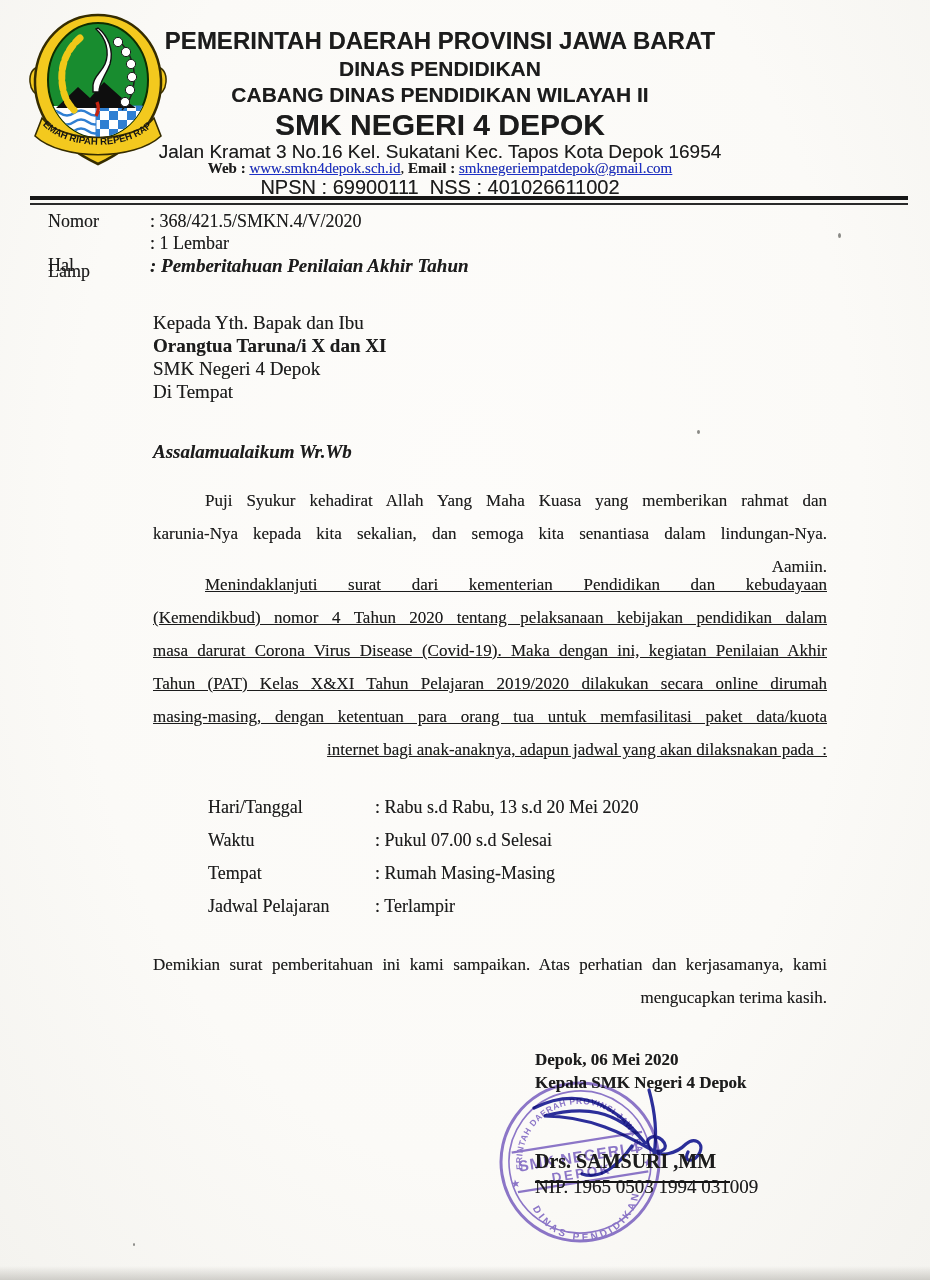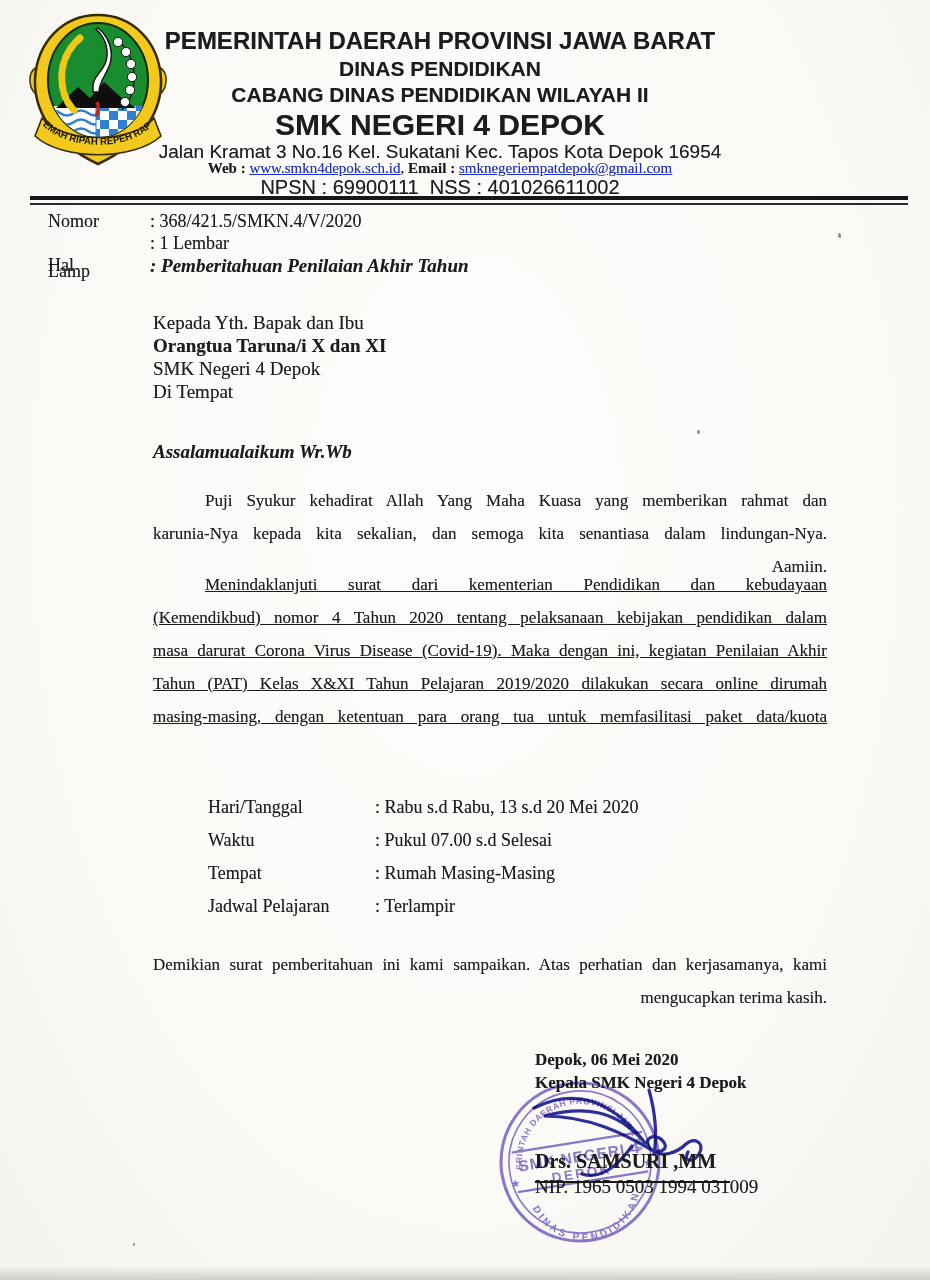--- a/index.html
+++ b/index.html
@@ -130,20 +130,21 @@
     <div class="ln jl">karunia-Nya  kepada kita sekalian, dan semoga kita senantiasa dalam lindungan-Nya.</div>
     <div class="ln ll">Aamiin.</div>
   </div>
 
   <div class="abs serif para soft" style="top:568px;text-decoration:underline;">
     <div class="ln jl indent">Menindaklanjuti surat dari kementerian Pendidikan dan kebudayaan</div>
     <div class="ln jl">(Kemendikbud) nomor 4 Tahun 2020 tentang pelaksanaan kebijakan pendidikan dalam</div>
     <div class="ln jl">masa darurat Corona Virus Disease  (Covid-19). Maka dengan ini, kegiatan Penilaian Akhir</div>
     <div class="ln jl">Tahun (PAT) Kelas X&amp;XI Tahun Pelajaran 2019/2020 dilakukan secara online dirumah</div>
     <div class="ln jl">masing-masing, dengan ketentuan para orang tua untuk memfasilitasi paket data/kuota</div>
+    <div class="ln ll">internet bagi anak-anaknya, adapun jadwal yang akan dilaksnakan pada  :</div>
   </div>
 
   <div class="abs serif sched-label soft" style="top:797px;">Hari/Tanggal</div>
   <div class="abs serif sched-value soft" style="top:797px;">: Rabu s.d Rabu, 13 s.d 20 Mei 2020</div>
   <div class="abs serif sched-label soft" style="top:830px;">Waktu</div>
   <div class="abs serif sched-value soft" style="top:830px;">: Pukul 07.00 s.d Selesai</div>
   <div class="abs serif sched-label soft" style="top:863px;">Tempat</div>
   <div class="abs serif sched-value soft" style="top:863px;">: Rumah Masing-Masing</div>
   <div class="abs serif sched-label soft" style="top:896px;">Jadwal Pelajaran</div>
   <div class="abs serif sched-value soft" style="top:896px;">: Terlampir</div>

